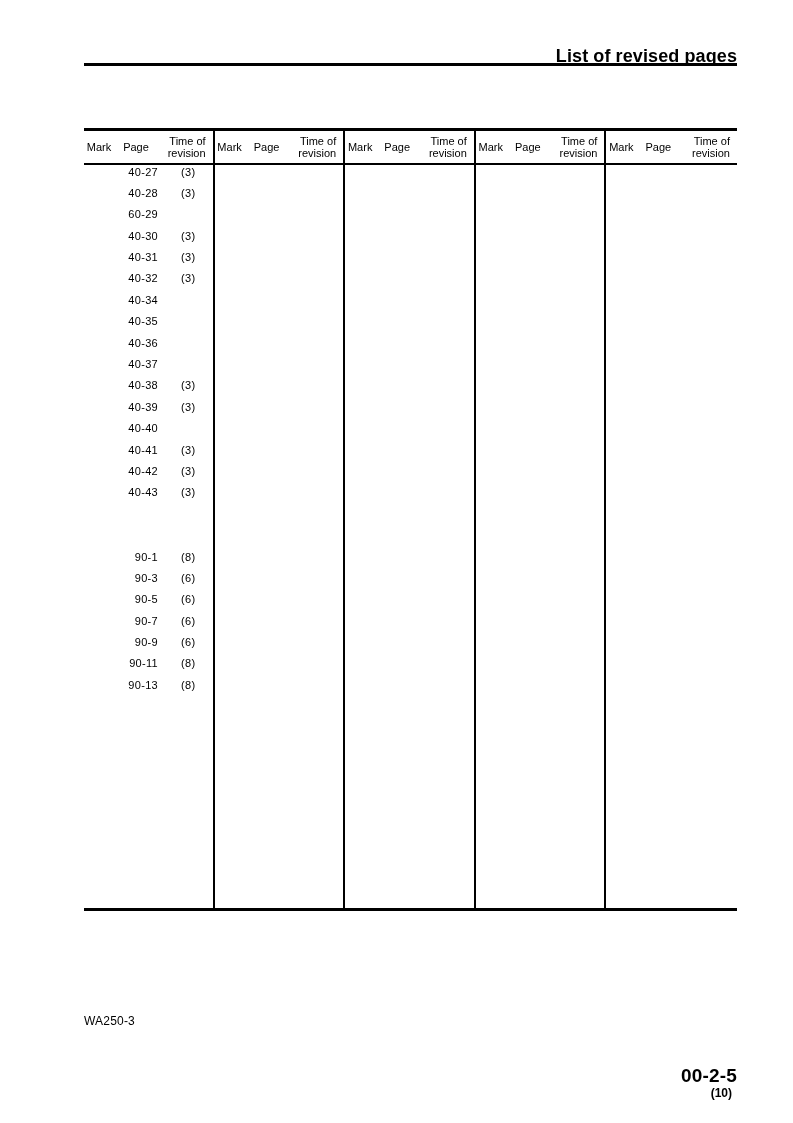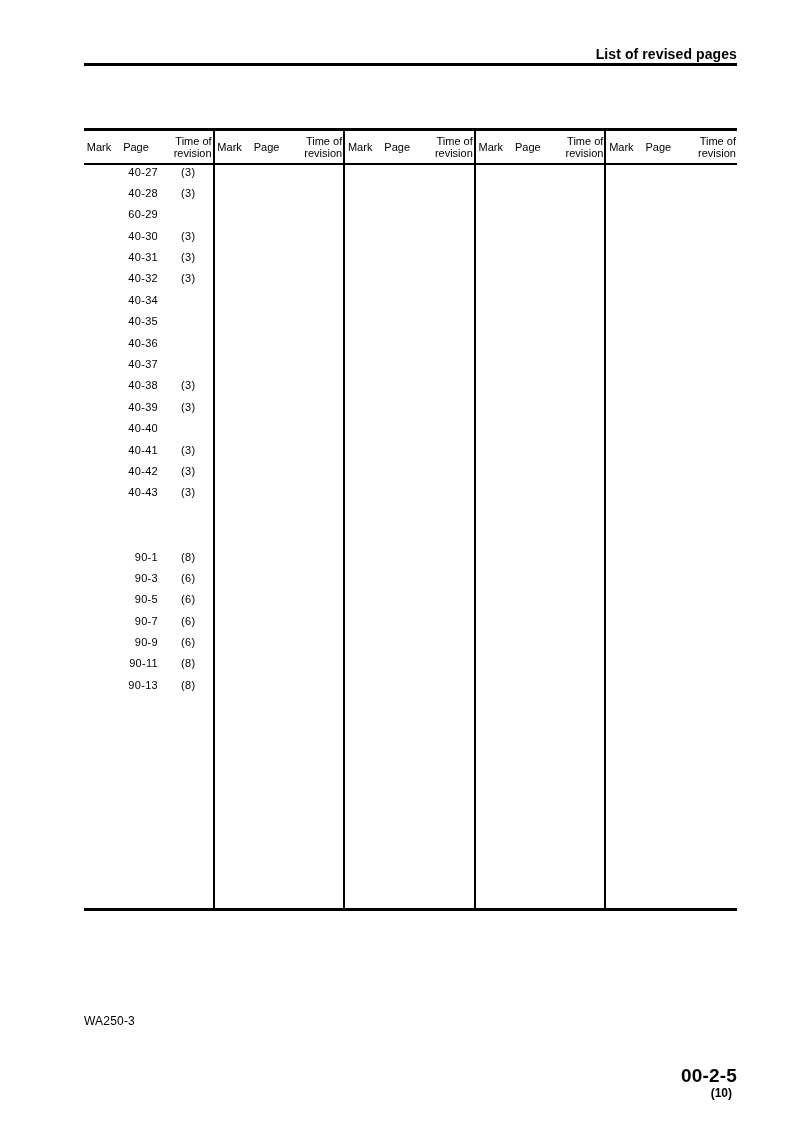--- a/index.html
+++ b/index.html
@@ -6,21 +6,21 @@
   .page{
     position:relative;
     width:793px;height:1123px;
     background:#fff;
     color:#000;
     font-family:"Liberation Sans",sans-serif;
     overflow:hidden;
   }
   .heading{
     position:absolute;top:46px;right:56px;
-    font-size:14px;font-weight:bold;
+    font-size:18px;font-weight:bold;
     letter-spacing:0.1px;
   }
   .rule{
     position:absolute;left:84px;top:63px;
     width:653px;height:3px;background:#000;
   }
   .watermark{
     position:absolute;left:291px;top:111px;
     font-size:29px;letter-spacing:-0.5px;
     color:#000;z-index:5;white-space:nowrap;
@@ -42,21 +42,21 @@
   .ghead{
     flex:0 0 34px;
     box-sizing:border-box;
     border-bottom:2px solid #000;
     display:flex;align-items:center;
     font-size:11px;
   }
   .h-mark{width:30px;text-align:center;}
   .h-page{width:44px;text-align:center;}
   .h-rev{
-    flex:1;text-align:right;padding-right:1px;
+    flex:1;text-align:right;padding-right:7px;
     white-space:pre-line;line-height:12px;
   }
   .gbody{flex:1;overflow:hidden;padding-top:0.5px;}
   .row{
     height:21.4px;
     display:flex;align-items:flex-start;
     font-size:11px;
   }
   .c-mark{width:30px;text-align:center;}
   .c-page{width:44px;text-align:right;padding-right:2px;letter-spacing:0.3px;}

